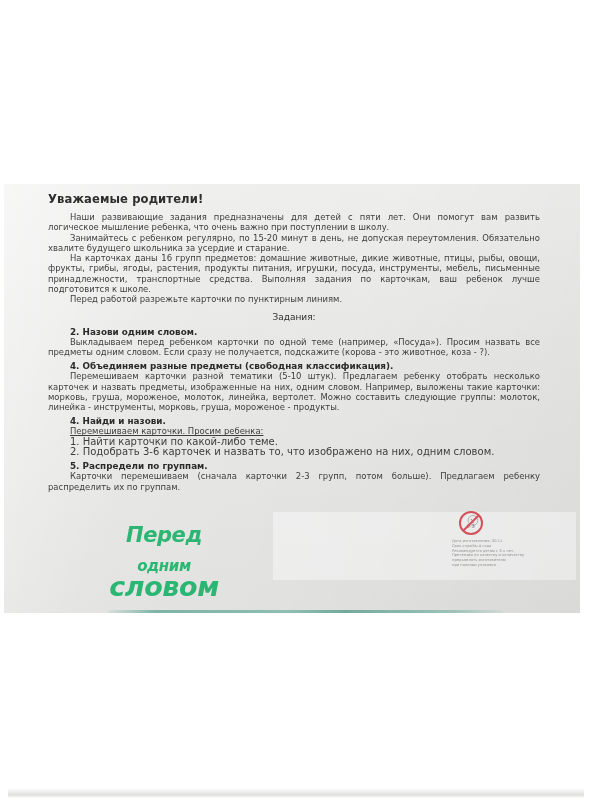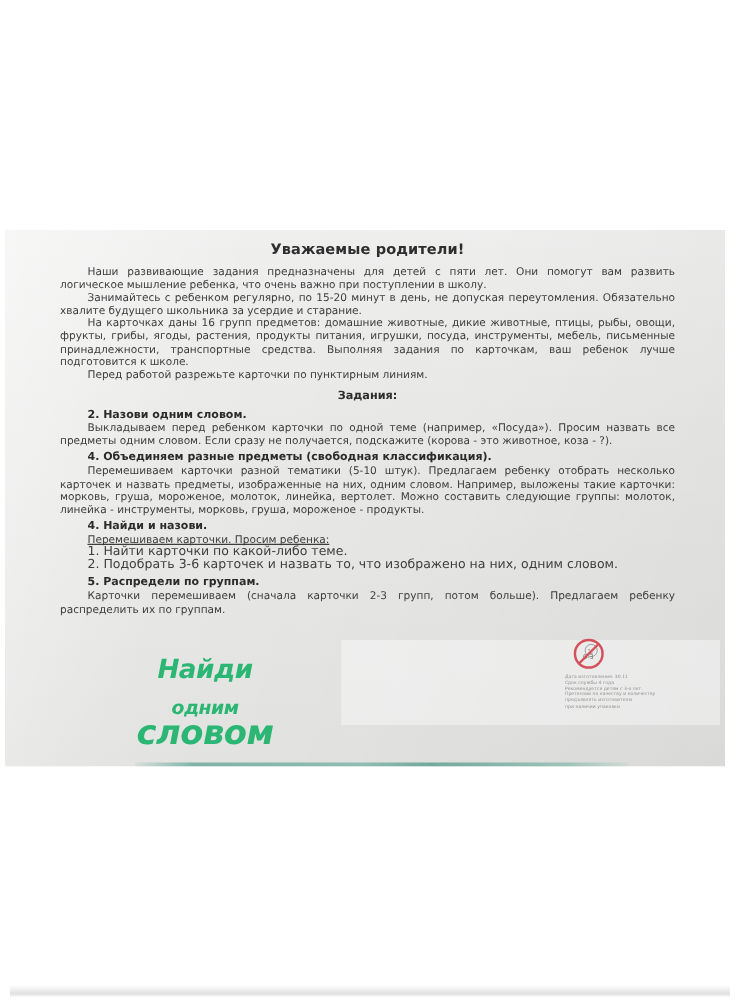--- a/index.html
+++ b/index.html
@@ -64,40 +64,39 @@
 
   
   .content {
     position: absolute;
     left: 44px;
     top: 8px;
     width: 492px;
     color: #3b3b3b;
   }
   .headline {
-    text-align: center;
     font-weight: bold;
     font-size: 11.6px;
     letter-spacing: 0.1px;
     margin: 0 0 6px 0;
     color: #2e2e2e;
   }
   .para {
     font-size: 8.45px;
     line-height: 10.3px;
     margin: 0;
     text-align: justify;
     text-indent: 22px;
     color: #3d3d3d;
     hyphens: manual;
   }
   .para.noindent { text-indent: 0; text-decoration: underline; }
   .section-title {
     text-align: center;
-    font-weight: bold;
+    font-weight: normal;
     font-size: 9px;
     margin: 7px 0 5px 0;
     color: #2e2e2e;
   }
   .task-title {
     font-weight: bold;
     font-size: 8.8px;
     margin: 4px 0 0 0;
     padding-left: 22px;
     color: #2b2b2b;
@@ -198,21 +197,21 @@
     </div>
 
     <div>
       <p class="task-title">5. Распредели по группам.</p>
       <p class="para">Карточки перемешиваем (сначала карточки 2-3 групп, потом больше). Предлагаем ребенку распределить их по группам.</p>
     </div>
 
   </div>
 
   <div class="logo">
-    <span class="l1">Найди</span>
+    <span class="l1">Перед</span>
     <span class="l2">одним</span>
     <span class="l3">словом</span>
   </div>
 
   <div class="legal">
     <div class="warn-icon">
       <svg viewBox="0 0 40 40" width="26" height="26" aria-hidden="true">
         <circle cx="20" cy="20" r="17" fill="none" stroke="#d4505a" stroke-width="3"></circle>
         <circle cx="23" cy="16" r="7.5" fill="none" stroke="#9b9b9b" stroke-width="1.2"></circle>
         <circle cx="20.5" cy="15" r="1" fill="#8a8a8a"></circle>

